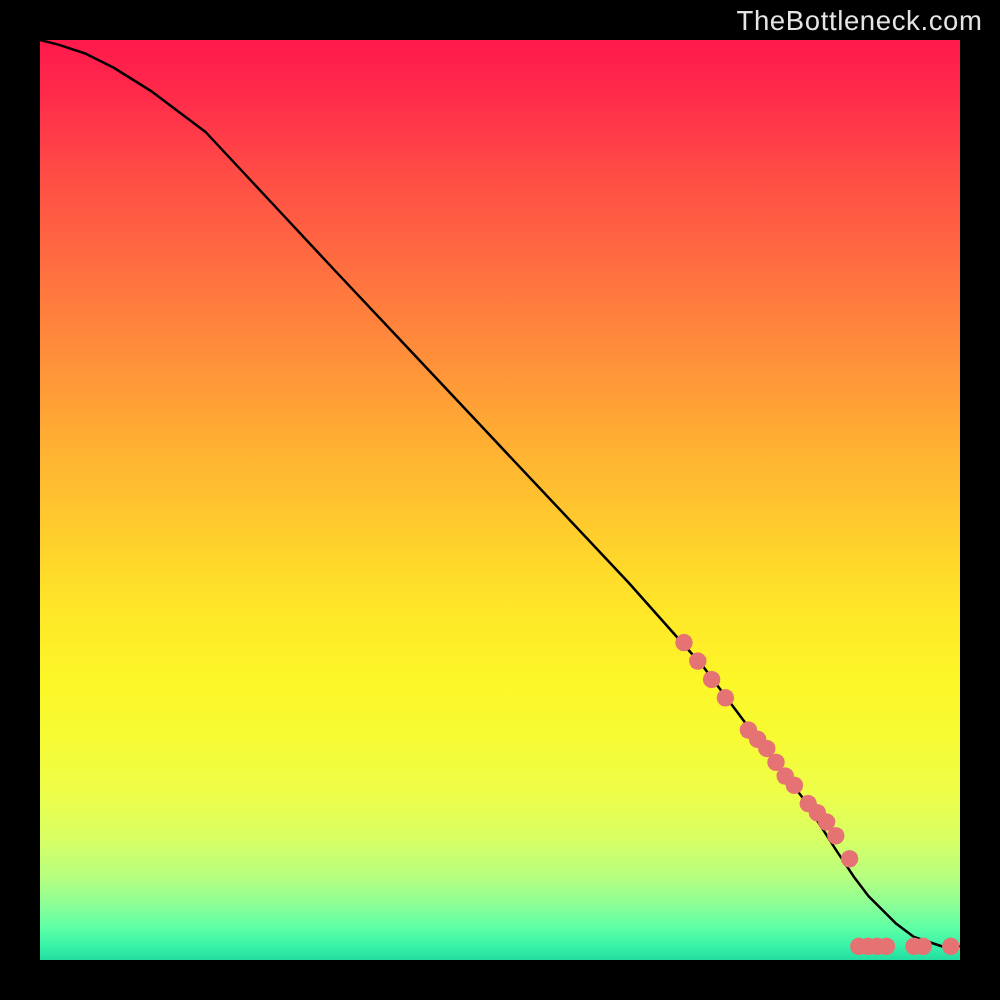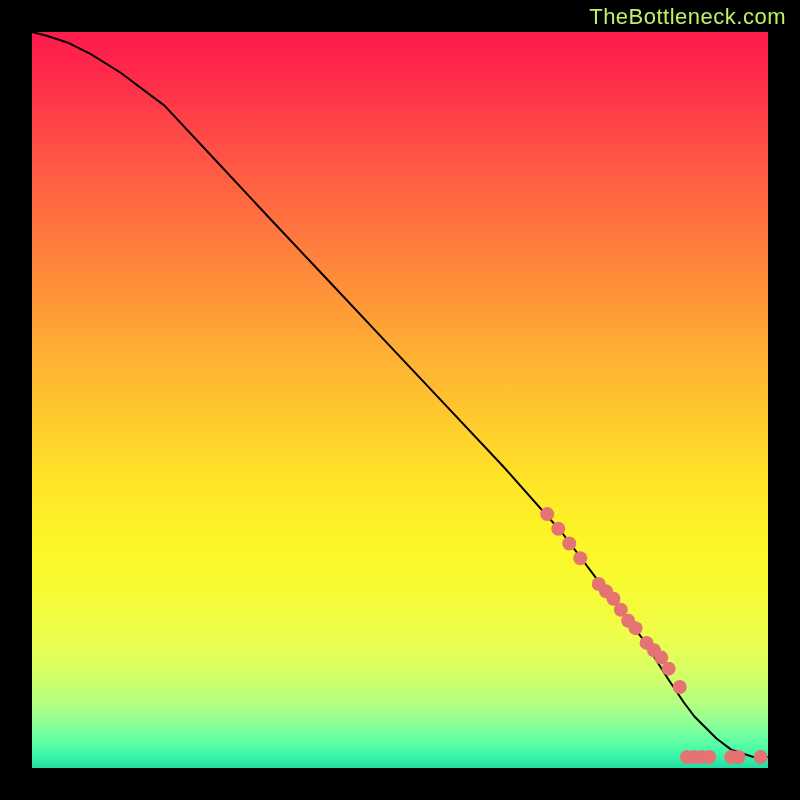--- a/index.html
+++ b/index.html
@@ -14,21 +14,21 @@
   .frame {
     position: relative;
     width: 800px;
     height: 800px;
     background: #000;
   }
   .watermark {
     position: absolute;
     top: 4px;
     right: 14px;
-    color: #bef264;
+    color: #e5e5e5;
     font-size: 22px;
     font-weight: 500;
     letter-spacing: 0.5px;
     z-index: 10;
   }
   .plot-area {
     position: absolute;
     left: 32px;
     top: 32px;
     width: 736px;

